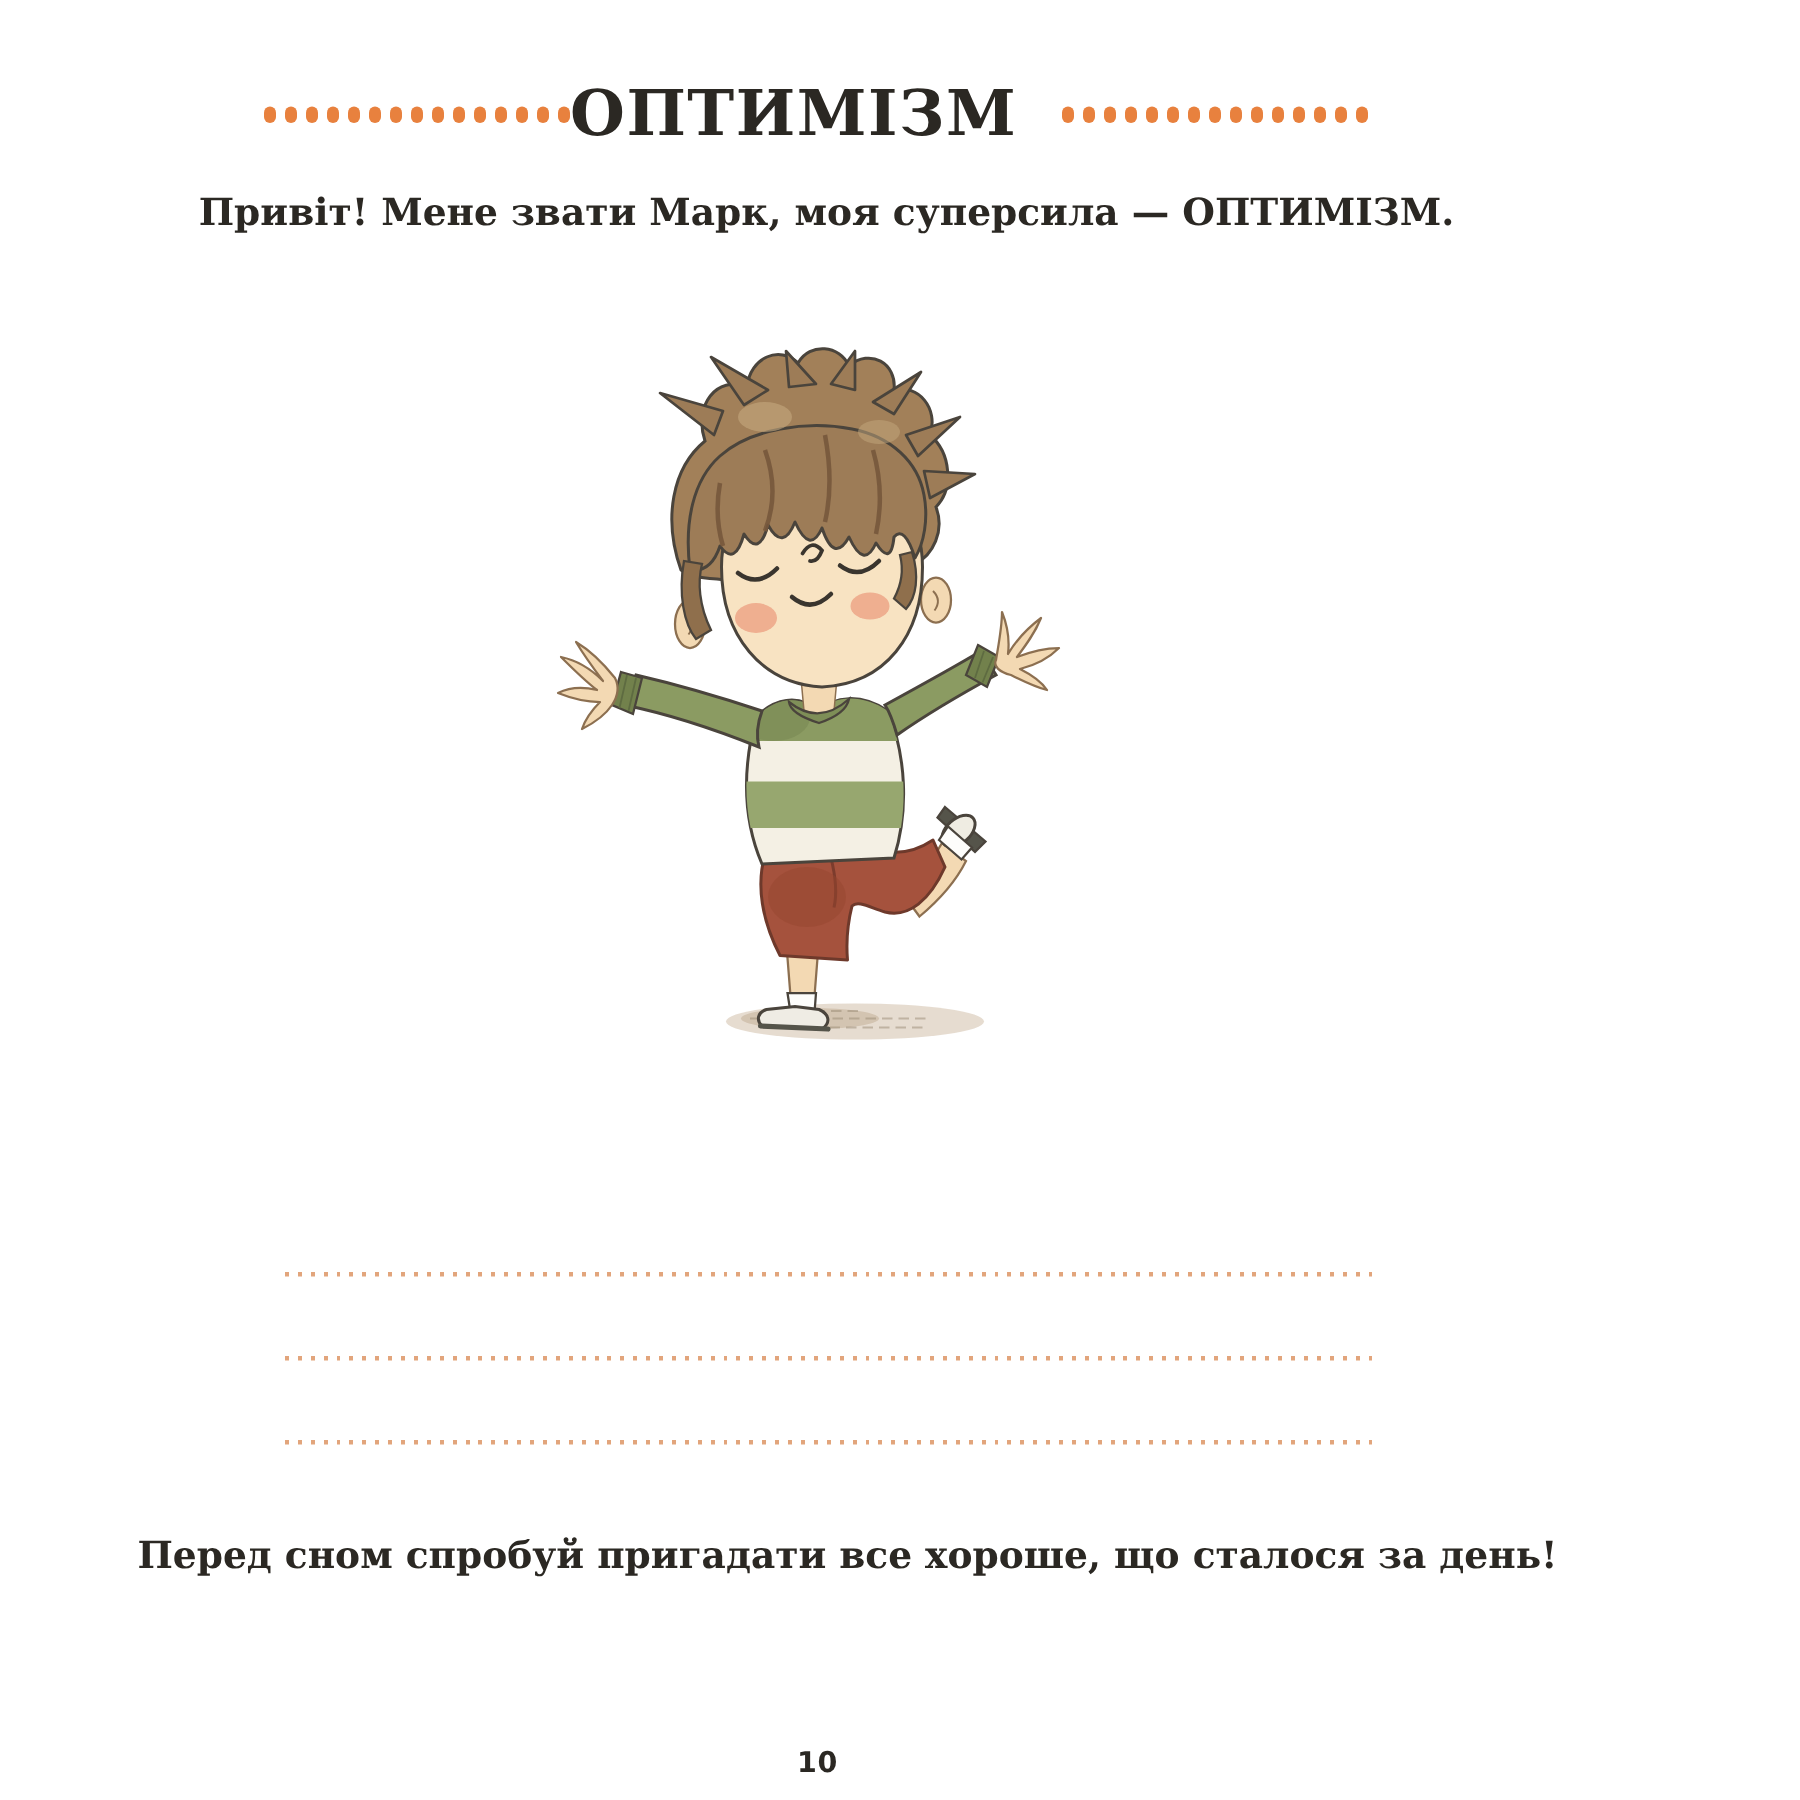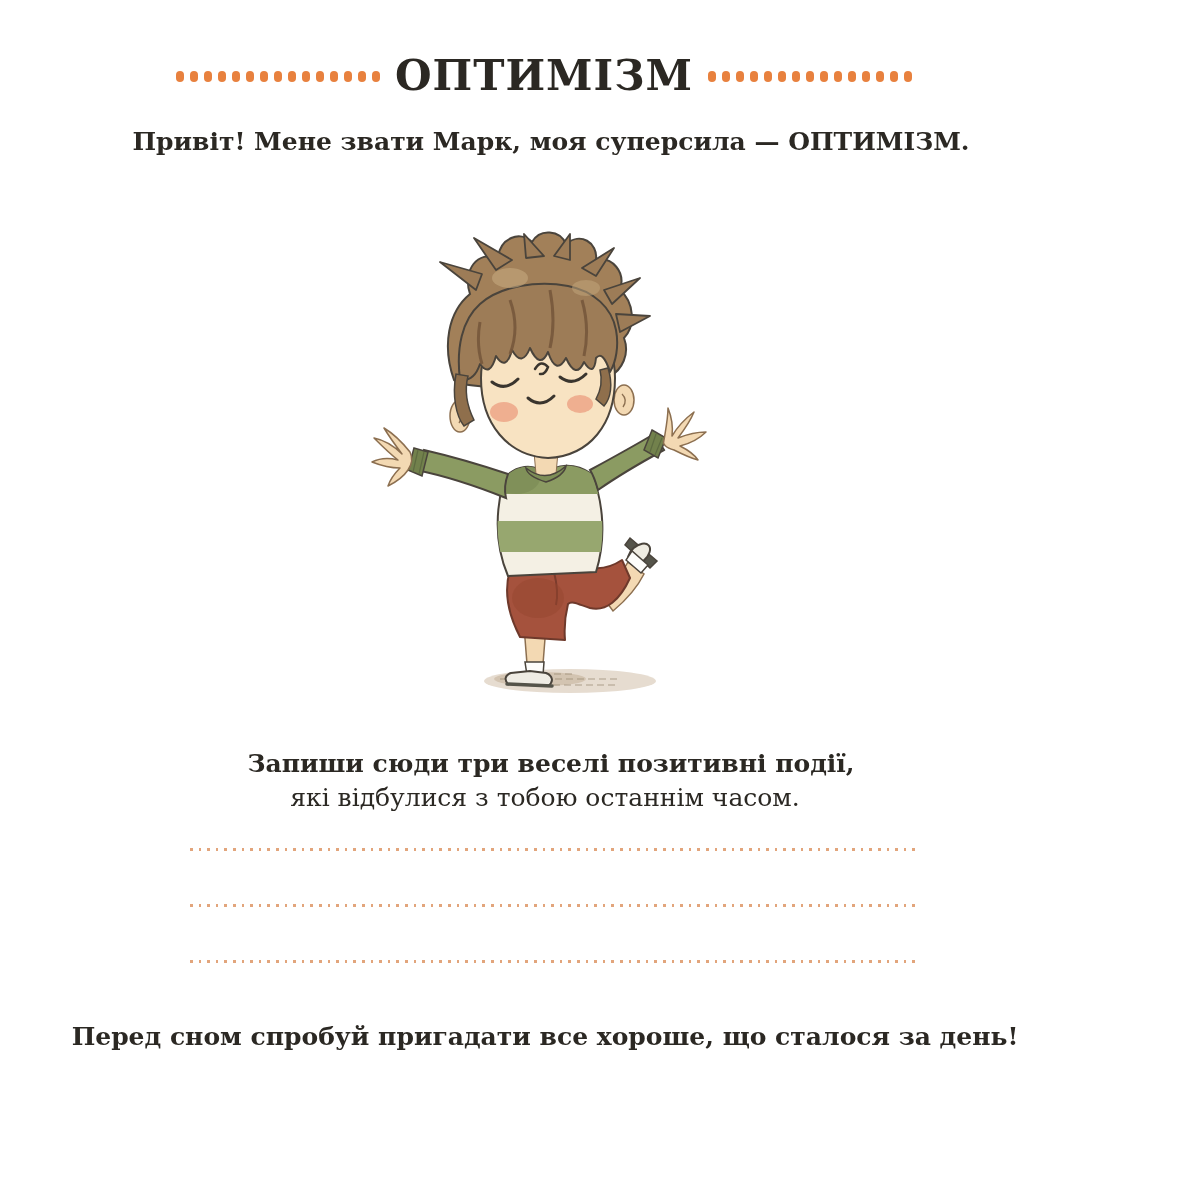--- a/index.html
+++ b/index.html
@@ -5,27 +5,27 @@
   html,body{margin:0;padding:0;background:#ffffff;}
   .page{
     position:relative;width:1200px;height:1200px;background:#ffffff;overflow:hidden;
     font-family:"DejaVu Serif","Liberation Serif",serif;color:#2b2823;
   }
   
   .header{position:absolute;top:50px;left:176px;width:736px;height:52px;
     display:flex;align-items:center;justify-content:space-between;}
   .dots{display:flex;gap:6px;align-items:center;}
   .dot{width:8px;height:11px;border-radius:4px;background:#E8813E;}
-  .title{flex:1;text-align:center;font-size:42px;font-weight:bold;letter-spacing:1px;line-height:52px;}
+  .title{flex:1;text-align:left;font-size:42px;font-weight:bold;letter-spacing:1px;line-height:52px;}
   
   .col{position:absolute;left:0;width:1090px;text-align:center;}
   .intro{top:124px;font-size:25px;line-height:35px;}
   .prompt{top:747px;font-size:25px;line-height:34px;}
   .bold{font-weight:bold;padding-left:12px;}
-  .footer-note{top:1022px;font-size:25px;font-weight:bold;}
+  .footer-note{top:1022px;font-size:25px;font-weight:bold;padding-left:20px;}
   .pagenum{top:1164px;font-family:"DejaVu Sans","Liberation Sans",sans-serif;
     font-size:19px;font-weight:bold;letter-spacing:.5px;}
   
   .writing-lines{position:absolute;left:190px;top:848px;width:728px;}
   .writing-line{height:3px;width:728px;margin-bottom:53px;
     background:repeating-linear-gradient(to right,#E2A57C 0 2.6px,transparent 2.6px 8.6px);}
   
   .illo{position:absolute;left:358px;top:228px;width:352px;height:474px;}
 </style>
 </head>
@@ -175,27 +175,24 @@
         <path d="M196,28 L212,6 L212,32 Z"></path>
         <path d="M224,40 L256,20 L238,48 Z"></path>
         <path d="M246,62 L282,50 L254,76 Z"></path>
         <path d="M258,86 L292,88 L262,104 Z"></path>
       </g>
       <path d="M98,146 C94,168 98,188 106,198 L116,192 C108,176 107,160 110,148 Z" fill="#8F6F4C" stroke="#4A443C" stroke-width="1.5"></path>
       <path d="M250,140 C255,156 253,170 246,178 L238,171 C244,160 244,150 242,142 Z" fill="#8F6F4C" stroke="#4A443C" stroke-width="1.5"></path>
     </g>
   </svg>
 
-  <div class="col prompt">
-    <div class="bold">Запиши сюди три веселі позитивні події,</div>
-    <div>які відбулися з тобою останнім часом.</div>
-  </div>
 
   <div class="writing-lines" id="writing-lines">
       <div class="writing-line"></div>
       <div class="writing-line"></div>
       <div class="writing-line"></div>
     </div>
 
   <div class="col footer-note">Перед сном спробуй пригадати все хороше, що сталося за день!</div>
 
+  <div class="col pagenum">10</div>
 
 </div>
 
 </body></html>

